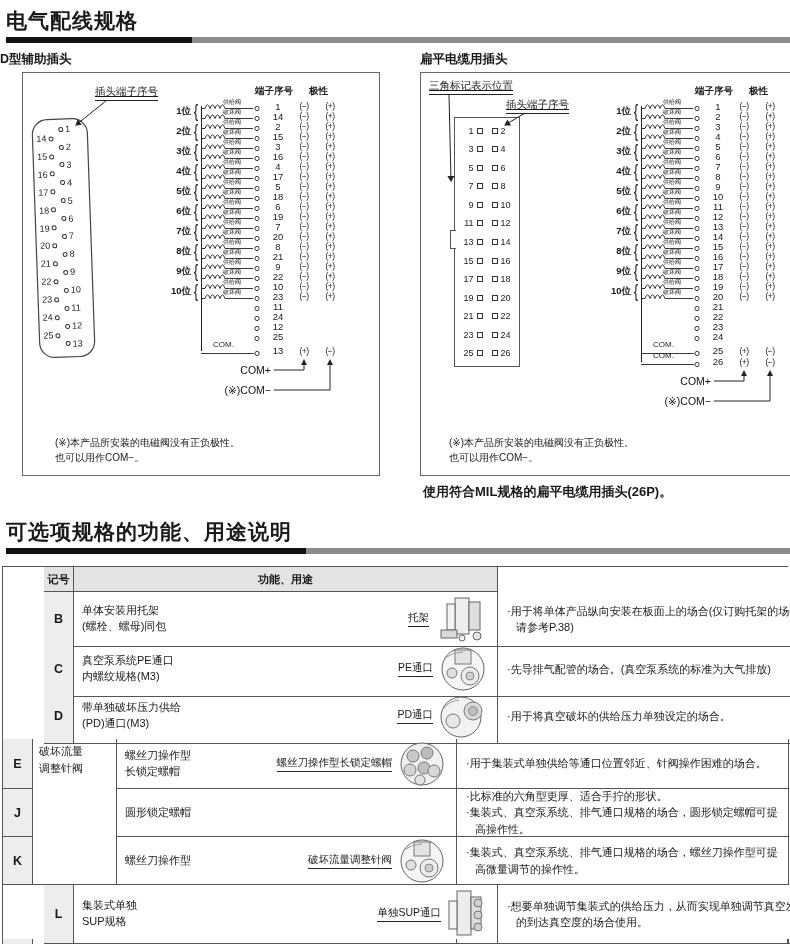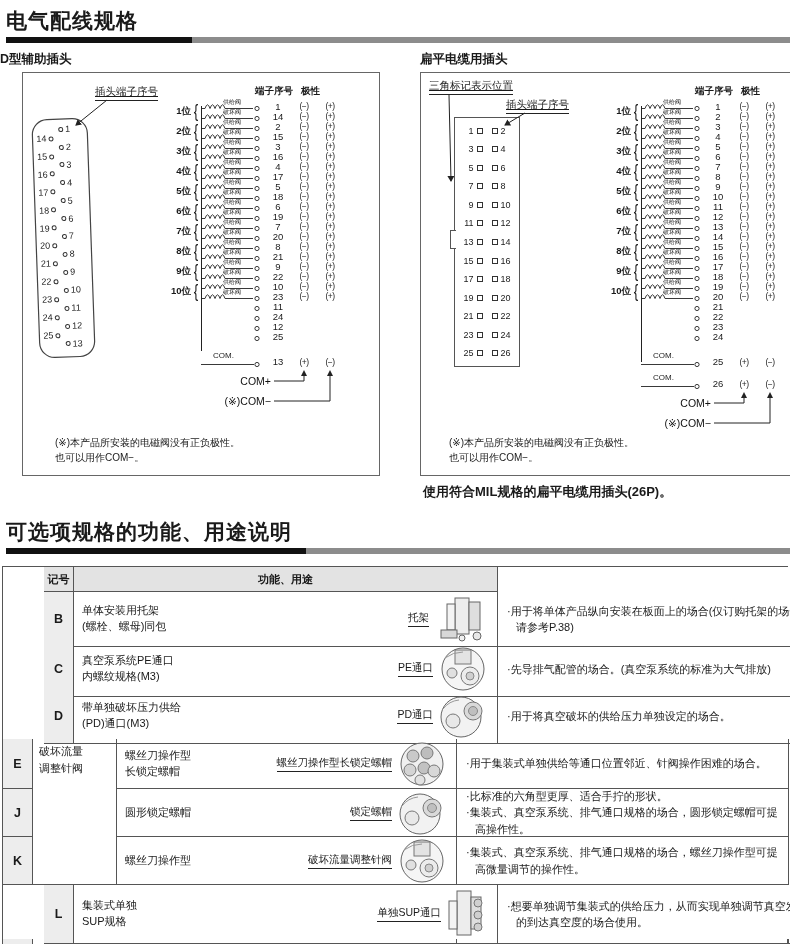--- a/index.html
+++ b/index.html
@@ -45,27 +45,27 @@
   .sq{width:4px;height:4px;border:1px solid #333;display:inline-block;}
   .sq.s1{margin-right:9px;}
   .flat-tab{position:absolute;left:-5px;top:112px;width:5px;height:17px;border:1px solid #555;border-right:none;background:#fff;}
 
   
   .ladder{position:absolute;top:12px;width:172px;z-index:1;}
   .ladder-left{left:148px;}
   .ladder-right{left:190px;}
   .lhdr{height:16px;display:flex;font-size:9.5px;font-weight:bold;}
   .h-term{margin-left:84px;}
-  .h-pol{margin-left:8px;}
+  .h-pol{margin-left:16px;}
   .stgroup{display:flex;align-items:center;}
   .stname{width:20px;text-align:right;font-size:9.5px;font-weight:600;white-space:nowrap;}
   .brace{width:10px;text-align:center;font-size:19px;line-height:20px;font-weight:300;transform:scaleX(0.7);}
   .wires{display:flex;flex-direction:column;}
   .lrow{display:flex;align-items:center;height:10px;}
-  .lrow.com{height:11px;margin-top:11px;}
+  .lrow.com{height:11px;}
   .wirecell{position:relative;width:64px;height:10px;flex:0 0 64px;}
   .wirecell svg{position:absolute;left:0;top:0;}
   .vlabel{position:absolute;left:22px;top:-2px;font-size:6px;line-height:6px;white-space:nowrap;color:#222;}
   .vlabel.comlbl{left:12px;top:-4px;font-size:8px;}
   .lterm{width:26px;flex:0 0 26px;text-align:center;font-size:9.5px;}
   .lpol{width:26px;flex:0 0 26px;text-align:center;font-size:8.5px;letter-spacing:-0.5px;}
   .comgap{height:4px;}
   .sparewrap .lrow{margin-left:30px;}
   .bus{position:absolute;left:30px;width:1px;background:#222;}
   .annot{position:relative;height:46px;margin-top:2px;}
@@ -1123,30 +1123,20 @@
               <circle cx="28" cy="27" r="6" fill="#c2c2c2" stroke="#777"></circle>
               <circle cx="38" cy="30" r="6" fill="#d8d8d8" stroke="#777"></circle>
               <circle cx="24" cy="39" r="5" fill="#e2e2e2" stroke="#777"></circle>
             </svg>
           </div>
         </div>
         <div class="cell ccell" style="grid-column:3;grid-row:2;">
           <div class="ctext">
             <div>圆形锁定螺帽</div>
           </div>
-          <div class="cfig">
-            <span class="callout">锁定螺帽</span>
-            <svg class="illus" width="52" height="46" viewBox="0 0 52 46">
-              <circle cx="24" cy="24" r="20" fill="#f2f2f2" stroke="#666"></circle>
-              <circle cx="36" cy="18" r="9" fill="#d9d9d9" stroke="#777"></circle>
-              <circle cx="36" cy="18" r="4.5" fill="#bfbfbf" stroke="#888"></circle>
-              <circle cx="16" cy="28" r="7" fill="#e8e8e8" stroke="#777"></circle>
-              <path d="M6 16 q6 -8 16 -9" fill="none" stroke="#999"></path>
-            </svg>
-          </div>
         </div>
         <div class="cell ccell" style="grid-column:3;grid-row:3;">
           <div class="ctext">
             <div>螺丝刀操作型</div>
           </div>
           <div class="cfig">
             <span class="callout">破坏流量调整针阀</span>
             <svg class="illus" width="52" height="46" viewBox="0 0 52 46">
               <circle cx="26" cy="23" r="21" fill="#f5f5f5" stroke="#666"></circle>
               <rect x="18" y="4" width="16" height="14" fill="#e3e3e3" stroke="#777"></rect>

